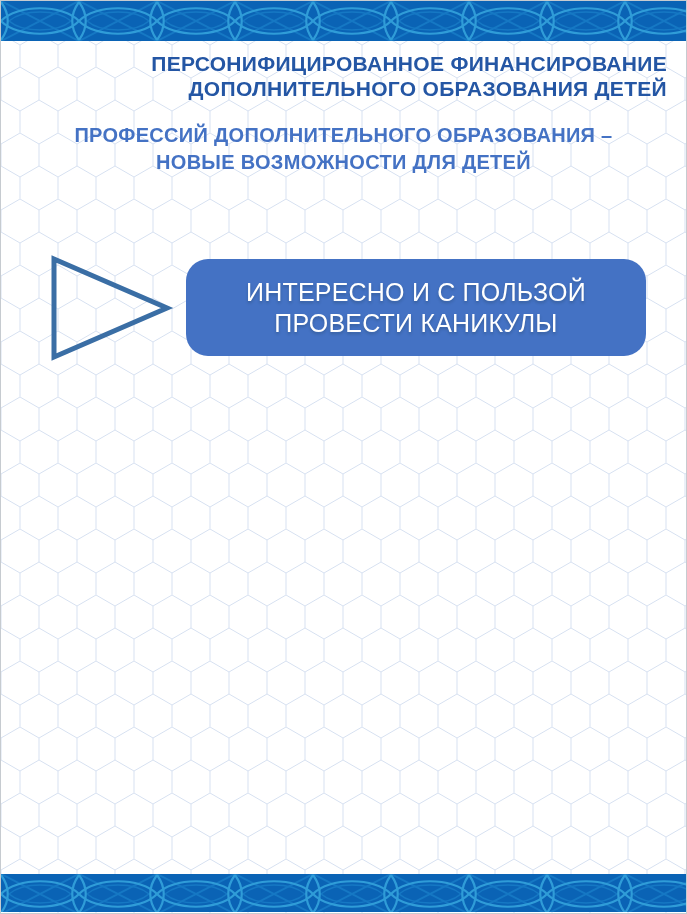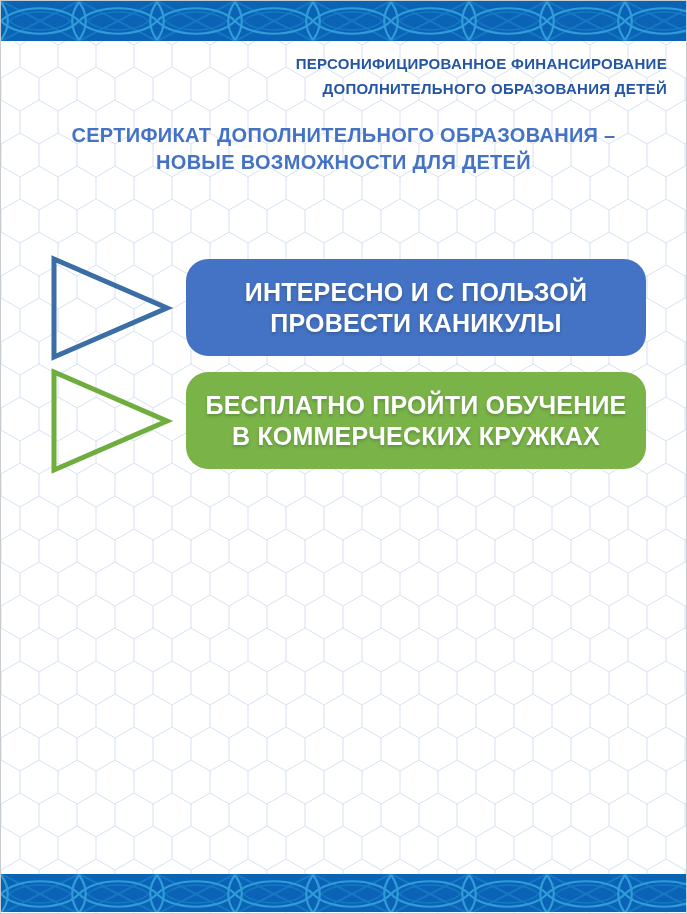--- a/index.html
+++ b/index.html
@@ -28,21 +28,21 @@
     display: block;
   }
   .band-top { top: 0; height: 40px; }
   .band-bottom { bottom: 1px; height: 38px; }
   .header-text {
     position: absolute;
     top: 50px;
     right: 19px;
     z-index: 2;
     text-align: right;
-    font-size: 15px;
+    font-size: 21px;
     font-weight: bold;
     line-height: 25px;
     letter-spacing: 0.3px;
     color: var(--header_color, #2456a4);
     white-space: pre-line;
   }
   .poster-title {
     position: absolute;
     top: 121px;
     left: 0;
@@ -55,21 +55,20 @@
     letter-spacing: 0.3px;
     color: var(--title_color, #4472c4);
     white-space: pre-line;
   }
   .rows {
     position: absolute;
     top: 258px;
     left: 50px;
     width: 595px;
     z-index: 2;
-    font-weight: bold;
   }
   .row {
     display: flex;
     align-items: center;
     height: 97px;
     margin-bottom: 16px;
   }
   .tri {
     flex: 0 0 120px;
     width: 120px;
@@ -122,43 +121,36 @@
         <path class="pattern-path" d="M0 20 C16 3 62 3 78 20 C62 37 16 37 0 20" style="stroke:var(--band_line_bright); stroke-width:2.2;"></path>
         <path class="pattern-path" d="M0 1 C9 13 9 27 0 39 M78 1 C69 13 69 27 78 39" style="stroke:var(--band_line_bright); stroke-width:2.2;"></path>
       </pattern>
     </defs>
     <rect x="0" y="0" width="685" height="40" fill="url(#bandp-top)"></rect>
   </svg>
 
   <div class="header-text">ПЕРСОНИФИЦИРОВАННОЕ ФИНАНСИРОВАНИЕ
 ДОПОЛНИТЕЛЬНОГО ОБРАЗОВАНИЯ ДЕТЕЙ</div>
 
-  <div class="poster-title">СЕРТИФИКАТ ДОПОЛНИТЕЛЬНОГО ОБРАЗОВАНИЯ –
+  <div class="poster-title">ПРОФЕССИЙ ДОПОЛНИТЕЛЬНОГО ОБРАЗОВАНИЯ –
 НОВЫЕ ВОЗМОЖНОСТИ ДЛЯ ДЕТЕЙ</div>
 
   <div class="rows">
 
     <div class="row">
       <svg class="tri" viewBox="0 0 120 104">
         <polygon points="3,3 116,52 3,101" style="stroke: rgb(58, 110, 165);"></polygon>
       </svg>
       <div class="card" style="background-color: rgb(68, 114, 196);">ИНТЕРЕСНО И С ПОЛЬЗОЙ
 ПРОВЕСТИ КАНИКУЛЫ</div>
     </div>
 
 
 
 
-    <div class="row">
-      <svg class="tri" viewBox="0 0 120 104">
-        <polygon points="3,3 116,52 3,101" style="stroke: rgb(112, 173, 63);"></polygon>
-      </svg>
-      <div class="card" style="background-color: rgb(122, 179, 72);">БЕСПЛАТНО ПРОЙТИ ОБУЧЕНИЕ
-В КОММЕРЧЕСКИХ КРУЖКАХ</div>
-    </div>
 
   </div>
 
   <svg class="band band-bottom" viewBox="0 0 685 38" preserveAspectRatio="none" aria-hidden="true">
     <defs>
       <pattern id="bandp-bot" width="78" height="40" patternUnits="userSpaceOnUse">
         <rect width="78" height="40" style="fill:var(--band_bg);"></rect>
         <path class="pattern-path" d="M0 0 L78 40 M0 40 L78 0" style="stroke:var(--band_line_mid); stroke-width:2;"></path>
         <path class="pattern-path" d="M8 20 C22 8 56 8 70 20 C56 32 22 32 8 20" style="stroke:var(--band_line_mid); stroke-width:1.6;"></path>
         <path class="pattern-path" d="M0 20 C16 3 62 3 78 20 C62 37 16 37 0 20" style="stroke:var(--band_line_bright); stroke-width:2.2;"></path>

